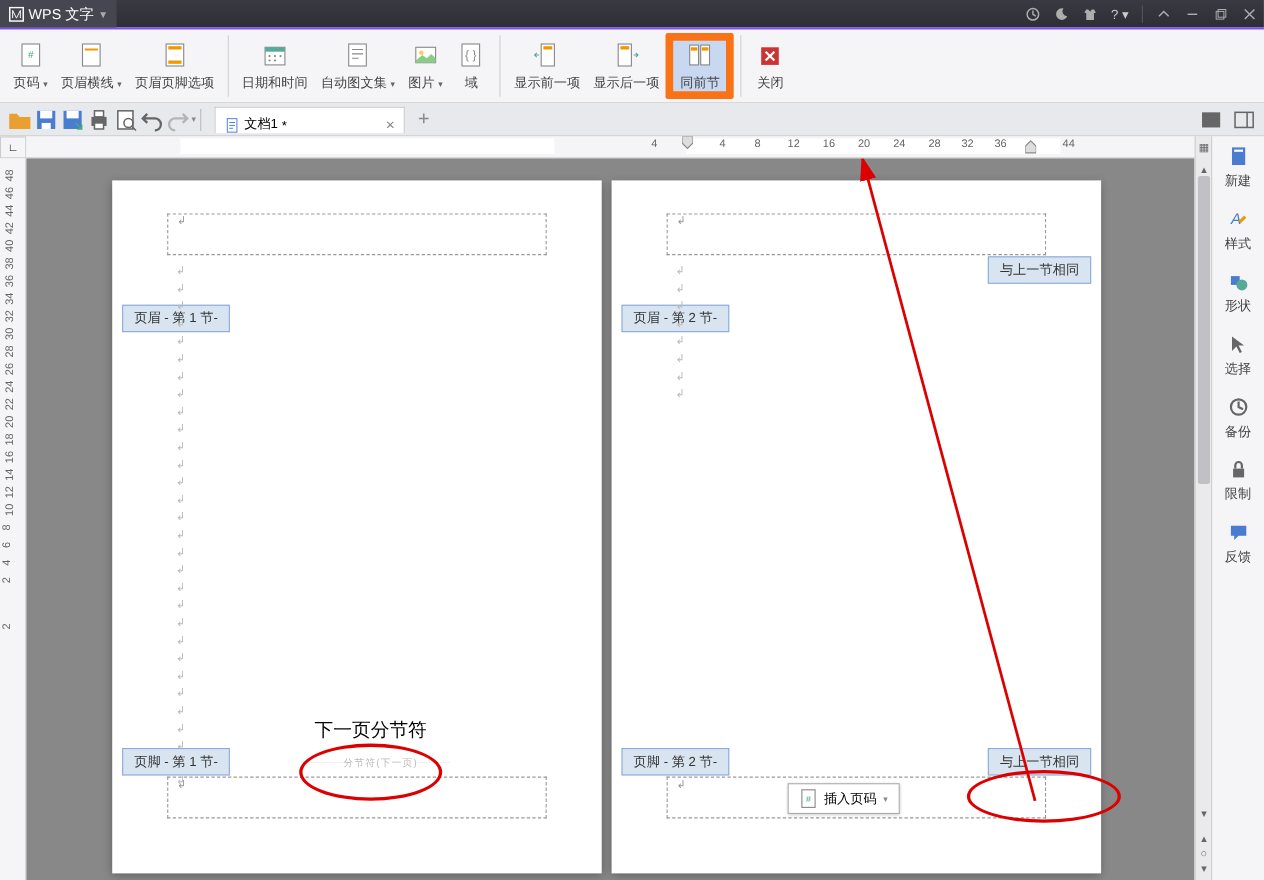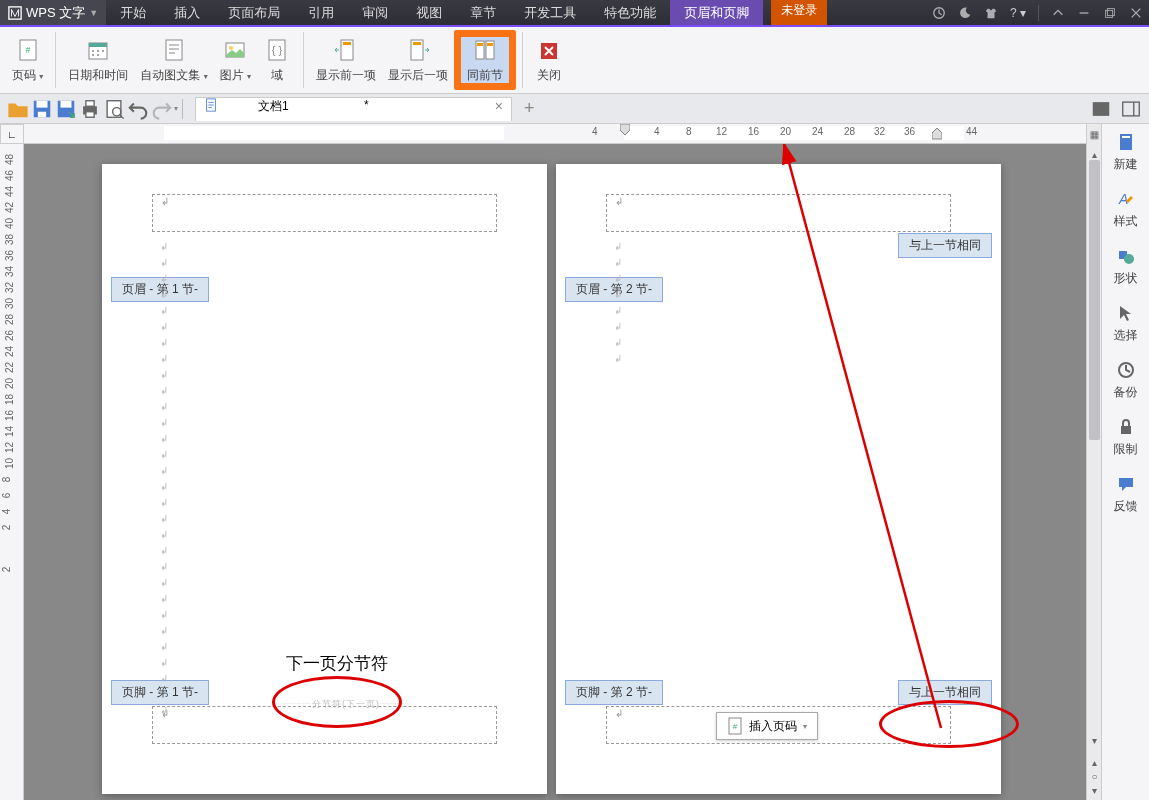--- a/index.html
+++ b/index.html
@@ -28,21 +28,21 @@
 .rb-btn.wide { min-width: 56px; }
 .rb-btn.active { background: #c8d8f0; border: 7px solid #f97316; }
 .rb-icon { width: 28px; height: 28px; margin-bottom: 2px; display: flex; align-items: center; justify-content: center; }
 .rb-label { font-size: 12px; color: #444; white-space: nowrap; }
 .rb-dd { font-size: 8px; color: #666; }
 
 
 .qat { height: 30px; background: #e8e9ec; border-bottom: 1px solid #ccc; display: flex; align-items: center; padding: 0 6px; }
 .qat-btn { width: 22px; height: 22px; display: flex; align-items: center; justify-content: center; cursor: pointer; margin: 0 1px; }
 .qat-sep { width: 1px; height: 20px; background: #bbb; margin: 0 4px; }
-.doctab { display: flex; align-items: flex-start; background: #fff; border: 1px solid #ccc; height: 24px; padding: 0 8px; margin-left: 8px; border-bottom: none; gap: 36px; }
+.doctab { display: flex; align-items: flex-end; background: #fff; border: 1px solid #ccc; height: 24px; padding: 0 8px; margin-left: 8px; border-bottom: none; }
 .doctab svg { width: 14px; height: 14px; margin-right: 4px; }
 .doctab-close { margin-left: 90px; cursor: pointer; color: #888; font-size: 14px; }
 .addtab { margin-left: 12px; font-size: 18px; color: #888; cursor: pointer; }
 .qat-right { margin-left: auto; display: flex; gap: 6px; }
 
 
 .ruler-corner { position: absolute; left: 0; top: 124px; width: 24px; height: 20px; background: #f5f5f7; border: 1px solid #ccc; display: flex; align-items: center; justify-content: center; font-size: 10px; }
 
 
 .hruler { position: absolute; left: 24px; top: 124px; right: 63px; height: 20px; background: #f5f5f7; border-bottom: 1px solid #ccc; }
@@ -94,33 +94,20 @@
 
 <div class="titlebar">
   <div class="app-logo">
     <svg viewBox="0 0 16 16">
         <rect x="1" y="1" width="14" height="14" fill="none" stroke="#fff" stroke-width="1.5"></rect>
         <path d="M4 4 L4 12 M4 4 L8 12 L12 4 M12 4 L12 12" stroke="#fff" stroke-width="1" fill="none"></path>
       </svg>
     <span class="app-name">WPS 文字</span>
     <span class="app-dd">▼</span>
   </div>
-  <div class="tabs">
-    <div class="tab">开始</div>
-    <div class="tab">插入</div>
-    <div class="tab">页面布局</div>
-    <div class="tab">引用</div>
-    <div class="tab">审阅</div>
-    <div class="tab">视图</div>
-    <div class="tab">章节</div>
-    <div class="tab">开发工具</div>
-    <div class="tab">特色功能</div>
-    <div class="tab headerfooter">页眉和页脚</div>
-    <div class="login-badge">未登录</div>
-  </div>
   <div class="title-right">
     <svg class="title-icon" viewBox="0 0 16 16">
         <circle cx="8" cy="8" r="6" fill="none" stroke="#ccc" stroke-width="1.5"></circle>
         <path d="M8 4 L8 8 L11 10" stroke="#ccc" stroke-width="1.5" fill="none"></path>
       </svg>
     <svg class="title-icon" viewBox="0 0 16 16">
         <path d="M10 2 A6 6 0 1 0 14 10 A5 5 0 0 1 10 2" fill="#ccc"></path>
       </svg>
     <svg class="title-icon" viewBox="0 0 16 16">
         <path d="M4 3 L6 3 L8 5 L10 3 L12 3 L14 6 L12 7 L12 14 L4 14 L4 7 L2 6 Z" fill="#ccc"></path>
@@ -146,20 +133,39 @@
 <div class="ribbon">
   <div class="rb-group">
     <div class="rb-btn">
       <div class="rb-icon">
           <svg viewBox="0 0 28 28">
             <rect x="6" y="3" width="16" height="20" fill="#fff" stroke="#888"></rect>
             <text x="14" y="16" font-size="9" text-anchor="middle" fill="#4a7">#</text>
           </svg>
         </div>
       <span class="rb-label"><span>页码</span> <span class="rb-dd">▾</span></span>
+    </div>
+    <div class="rb-btn">
+      <div class="rb-icon">
+          <svg viewBox="0 0 28 28">
+            <rect x="6" y="3" width="16" height="20" fill="#fff" stroke="#888"></rect>
+            <line x1="8" y1="8" x2="20" y2="8" stroke="#e90" stroke-width="2"></line>
+          </svg>
+        </div>
+      <span class="rb-label"><span>页眉横线</span> <span class="rb-dd">▾</span></span>
+    </div>
+    <div class="rb-btn wide">
+      <div class="rb-icon">
+          <svg viewBox="0 0 28 28">
+            <rect x="6" y="3" width="16" height="20" fill="#fff" stroke="#888"></rect>
+            <rect x="8" y="5" width="12" height="3" fill="#e90"></rect>
+            <rect x="8" y="18" width="12" height="3" fill="#e90"></rect>
+          </svg>
+        </div>
+      <span class="rb-label">页眉页脚选项</span>
     </div>
   </div>
   <div class="rb-sep"></div>
   <div class="rb-group">
     <div class="rb-btn">
       <div class="rb-icon">
           <svg viewBox="0 0 28 28">
             <rect x="5" y="6" width="18" height="16" fill="#fff" stroke="#888"></rect>
             <rect x="5" y="6" width="18" height="4" fill="#5a9"></rect>
             <line x1="10" y1="14" x2="10" y2="14" stroke="#888"></line>
@@ -381,21 +387,21 @@
       <div class="para-mark">↲</div>
       <div class="hf-tag left">页眉  - 第 1 节-</div>
     </div>
     <div class="body-marks">
       ↲<br>↲<br>↲<br>↲<br>↲<br>↲<br>↲<br>↲<br>↲<br>↲<br>↲<br>↲<br>↲<br>↲<br>↲<br>↲<br>↲<br>↲<br>↲<br>↲<br>↲<br>↲<br>↲<br>↲<br>↲<br>↲<br>↲<br>↲<br>↲<br>↲
     </div>
     <div class="hf-zone footer-zone">
       <div class="para-mark">↲</div>
       <div class="hf-tag footleft">页脚  - 第 1 节-</div>
     </div>
-    <div class="section-break-text" style="bottom:83px;left:180px;letter-spacing:1px">┈┈┈<span>分节符(下一页)</span>┈┈┈</div>
+    <div class="section-break-text" style="bottom:94px;left:180px;letter-spacing:1px">┈┈┈<span>分节符(下一页)</span>┈┈┈</div>
   </div>
 
   <div class="page page2">
     <div class="hf-zone header-zone">
       <div class="para-mark">↲</div>
       <div class="hf-tag left">页眉  - 第 2 节-</div>
       <div class="hf-tag right">与上一节相同</div>
     </div>
     <div class="body-marks" style="top:75px">
       ↲<br>↲<br>↲<br>↲<br>↲<br>↲<br>↲<br>↲

